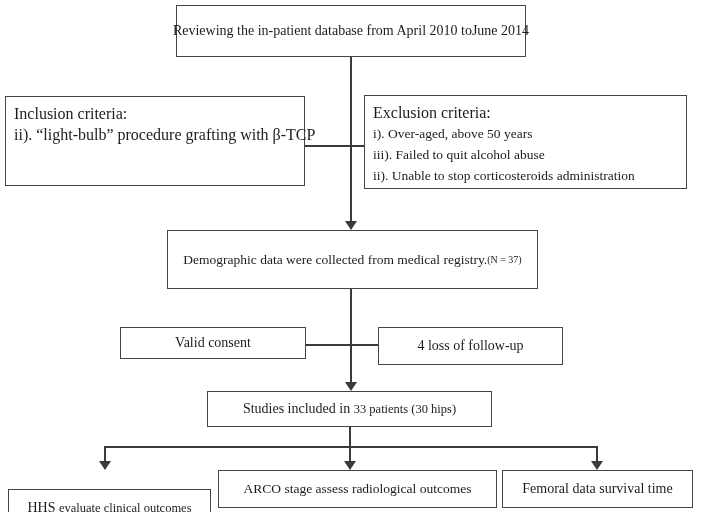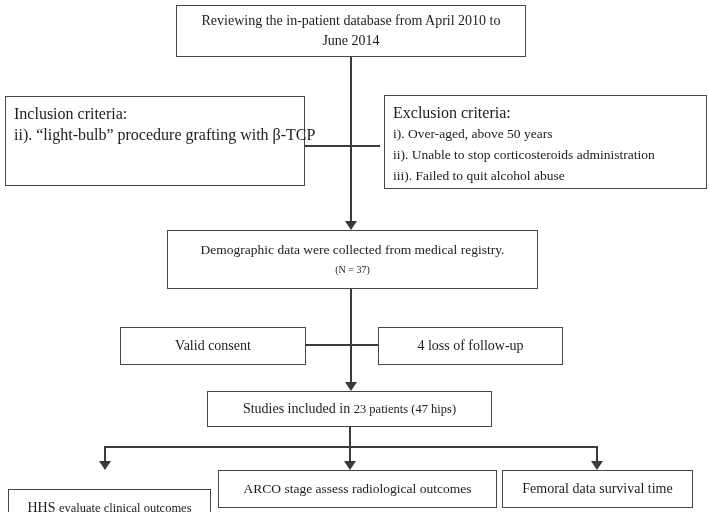--- a/index.html
+++ b/index.html
@@ -20,21 +20,21 @@
   .box{
     position:absolute;
     border:1.6px solid var(--border);
     background:var(--bg);
     box-sizing:border-box;
     font-size:14px;
     line-height:20px;
   }
   .box.center{
     display:flex;
-    flex-direction:column;
+    flex-direction:row;
     align-items:center;
     justify-content:center;
     text-align:center;
   }
   .box.lefttext{
     padding:6px 8px;
     text-align:left;
   }
   .crit-line{white-space:nowrap;line-height:21px;font-size:16px;}
   .nowrap{white-space:nowrap;}
@@ -77,44 +77,44 @@
   <div class="box center" style="left:176px;top:5px;width:350px;height:52px">
     <div class="nowrap">Reviewing the in-patient database from April 2010 to</div>
     <div class="nowrap">June 2014</div>
   </div>
 
   <div class="box lefttext" style="left:5px;top:96px;width:300px;height:90px">
     <div class="crit-line">Inclusion criteria:</div>
     <div class="crit-line">ii). “light-bulb” procedure grafting with β-TCP</div>
   </div>
 
-  <div class="box lefttext" style="left:384px;top:95px;width:323px;height:94px">
+  <div class="box lefttext" style="left:364px;top:95px;width:323px;height:94px">
     <div class="crit-line">Exclusion criteria:</div>
     <div class="crit-line" style="font-size:13.5px">i). Over-aged, above 50 years</div>
+    <div class="crit-line" style="font-size:13.5px">iii). Failed to quit alcohol abuse</div>
     <div class="crit-line" style="font-size:13.5px">ii). Unable to stop corticosteroids administration</div>
-    <div class="crit-line" style="font-size:13.5px">iii). Failed to quit alcohol abuse</div>
   </div>
 
   <div class="box center" style="left:167px;top:230px;width:371px;height:59px;font-size:13.5px">
     <div class="nowrap">Demographic data were collected from medical registry.</div>
     <div class="nowrap" style="font-size:10px">(N = 37)</div>
   </div>
 
-  <div class="box center" style="left:120px;top:327px;width:186px;height:38px">
+  <div class="box center" style="left:120px;top:327px;width:186px;height:32px">
     <div class="nowrap">Valid consent</div>
   </div>
 
   <div class="box center" style="left:378px;top:327px;width:185px;height:38px">
     <div class="nowrap">4 loss of follow-up</div>
   </div>
 
   <div class="box center" style="left:207px;top:391px;width:285px;height:36px">
     <div class="nowrap">
       <span>Studies included in</span>
-      <span class="small">23 patients (47 hips)</span>
+      <span class="small">33 patients (30 hips)</span>
     </div>
   </div>
 
   <div class="box center" style="left:8px;top:489px;width:203px;height:38px">
     <div class="nowrap">
       <span>HHS</span>
       <span class="small">evaluate clinical outcomes</span>
     </div>
   </div>
 

